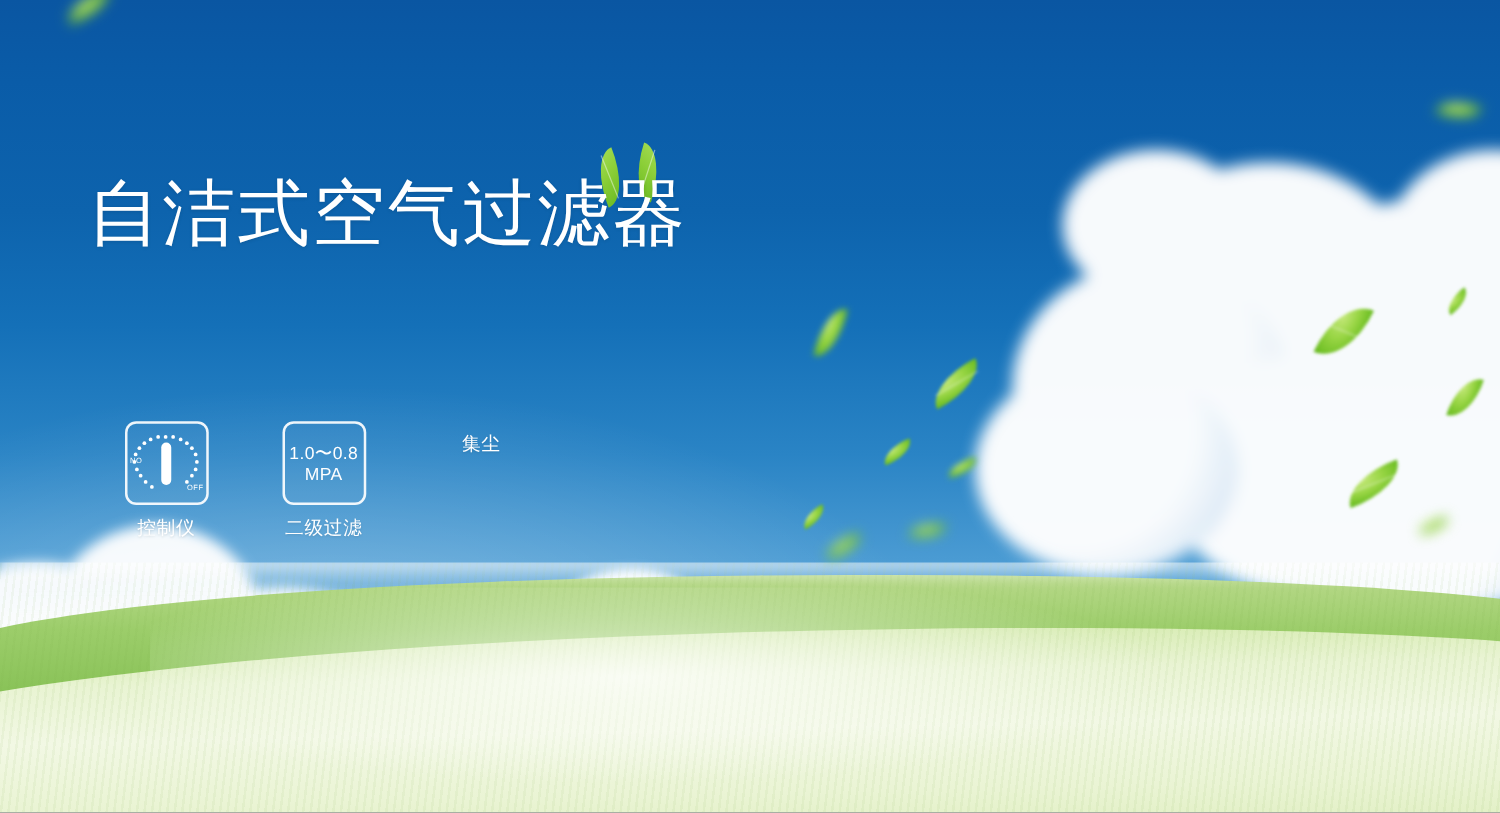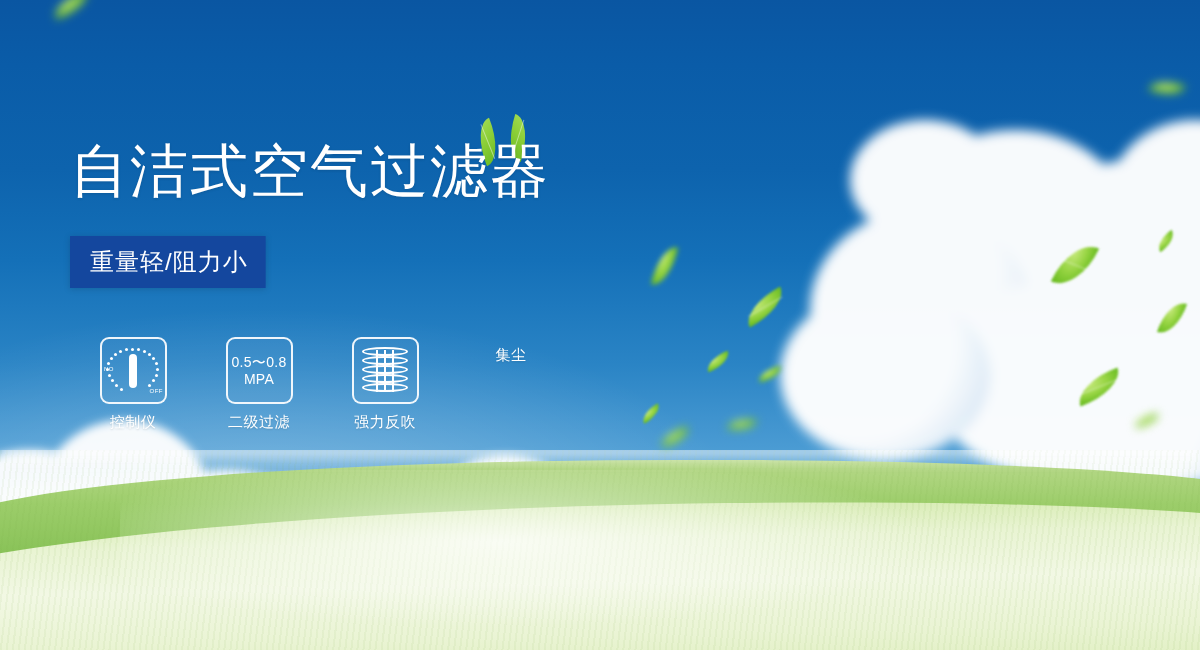--- a/index.html
+++ b/index.html
@@ -318,21 +318,20 @@
   <div class="leaf blur2" style="left:660px;top:430px;width:30px;height:14px;transform:rotate(-15deg);"></div>
 
   <div class="sprout" style="left:478px;top:112px;width:60px;height:50px;">
     <span class="lf" style="left:0px;top:8px;transform:rotate(-22deg);"></span>
     <span class="lf" style="left:30px;top:4px;transform:rotate(18deg) scaleX(-1);"></span>
   </div>
 
   <div class="title">自洁式空气过滤器</div>
 
   <div class="subtitle-bar">
-    <div class="sub-left">重量轻/阻力小</div>
   </div>
 
   <div class="features">
 
     <div class="feature">
       <div class="feat-box">
         <div class="gauge">
           <span class="dot" style="left:26px;top:2px;"></span>
           <span class="dot" style="left:32px;top:2px;"></span>
           <span class="dot" style="left:38px;top:4px;"></span>
@@ -357,42 +356,27 @@
           <span class="g-no">NO</span>
           <span class="g-off">OFF</span>
         </div>
       </div>
       <div class="feat-label">控制仪</div>
     </div>
 
     <div class="feature">
       <div class="feat-box">
         <div class="feat-text">
-          <div>0.5〜0.8</div>
+          <div>1.0〜0.8</div>
           <div>MPA</div>
         </div>
       </div>
       <div class="feat-label">二级过滤</div>
     </div>
 
-    <div class="feature">
-      <div class="feat-box">
-        <div class="coil">
-          <span class="ring" style="top:0px;"></span>
-          <span class="ring" style="top:9px;"></span>
-          <span class="ring" style="top:18px;"></span>
-          <span class="ring" style="top:27px;"></span>
-          <span class="ring" style="top:36px;"></span>
-          <span class="vline" style="left:14px;"></span>
-          <span class="vline" style="left:22px;"></span>
-          <span class="vline" style="left:30px;"></span>
-        </div>
-      </div>
-      <div class="feat-label">强力反吹</div>
-    </div>
 
 
     <div class="feature">
       <div class="feat-label">集尘</div>
     </div>
 
   </div>
 </div>
 
 </body></html>

